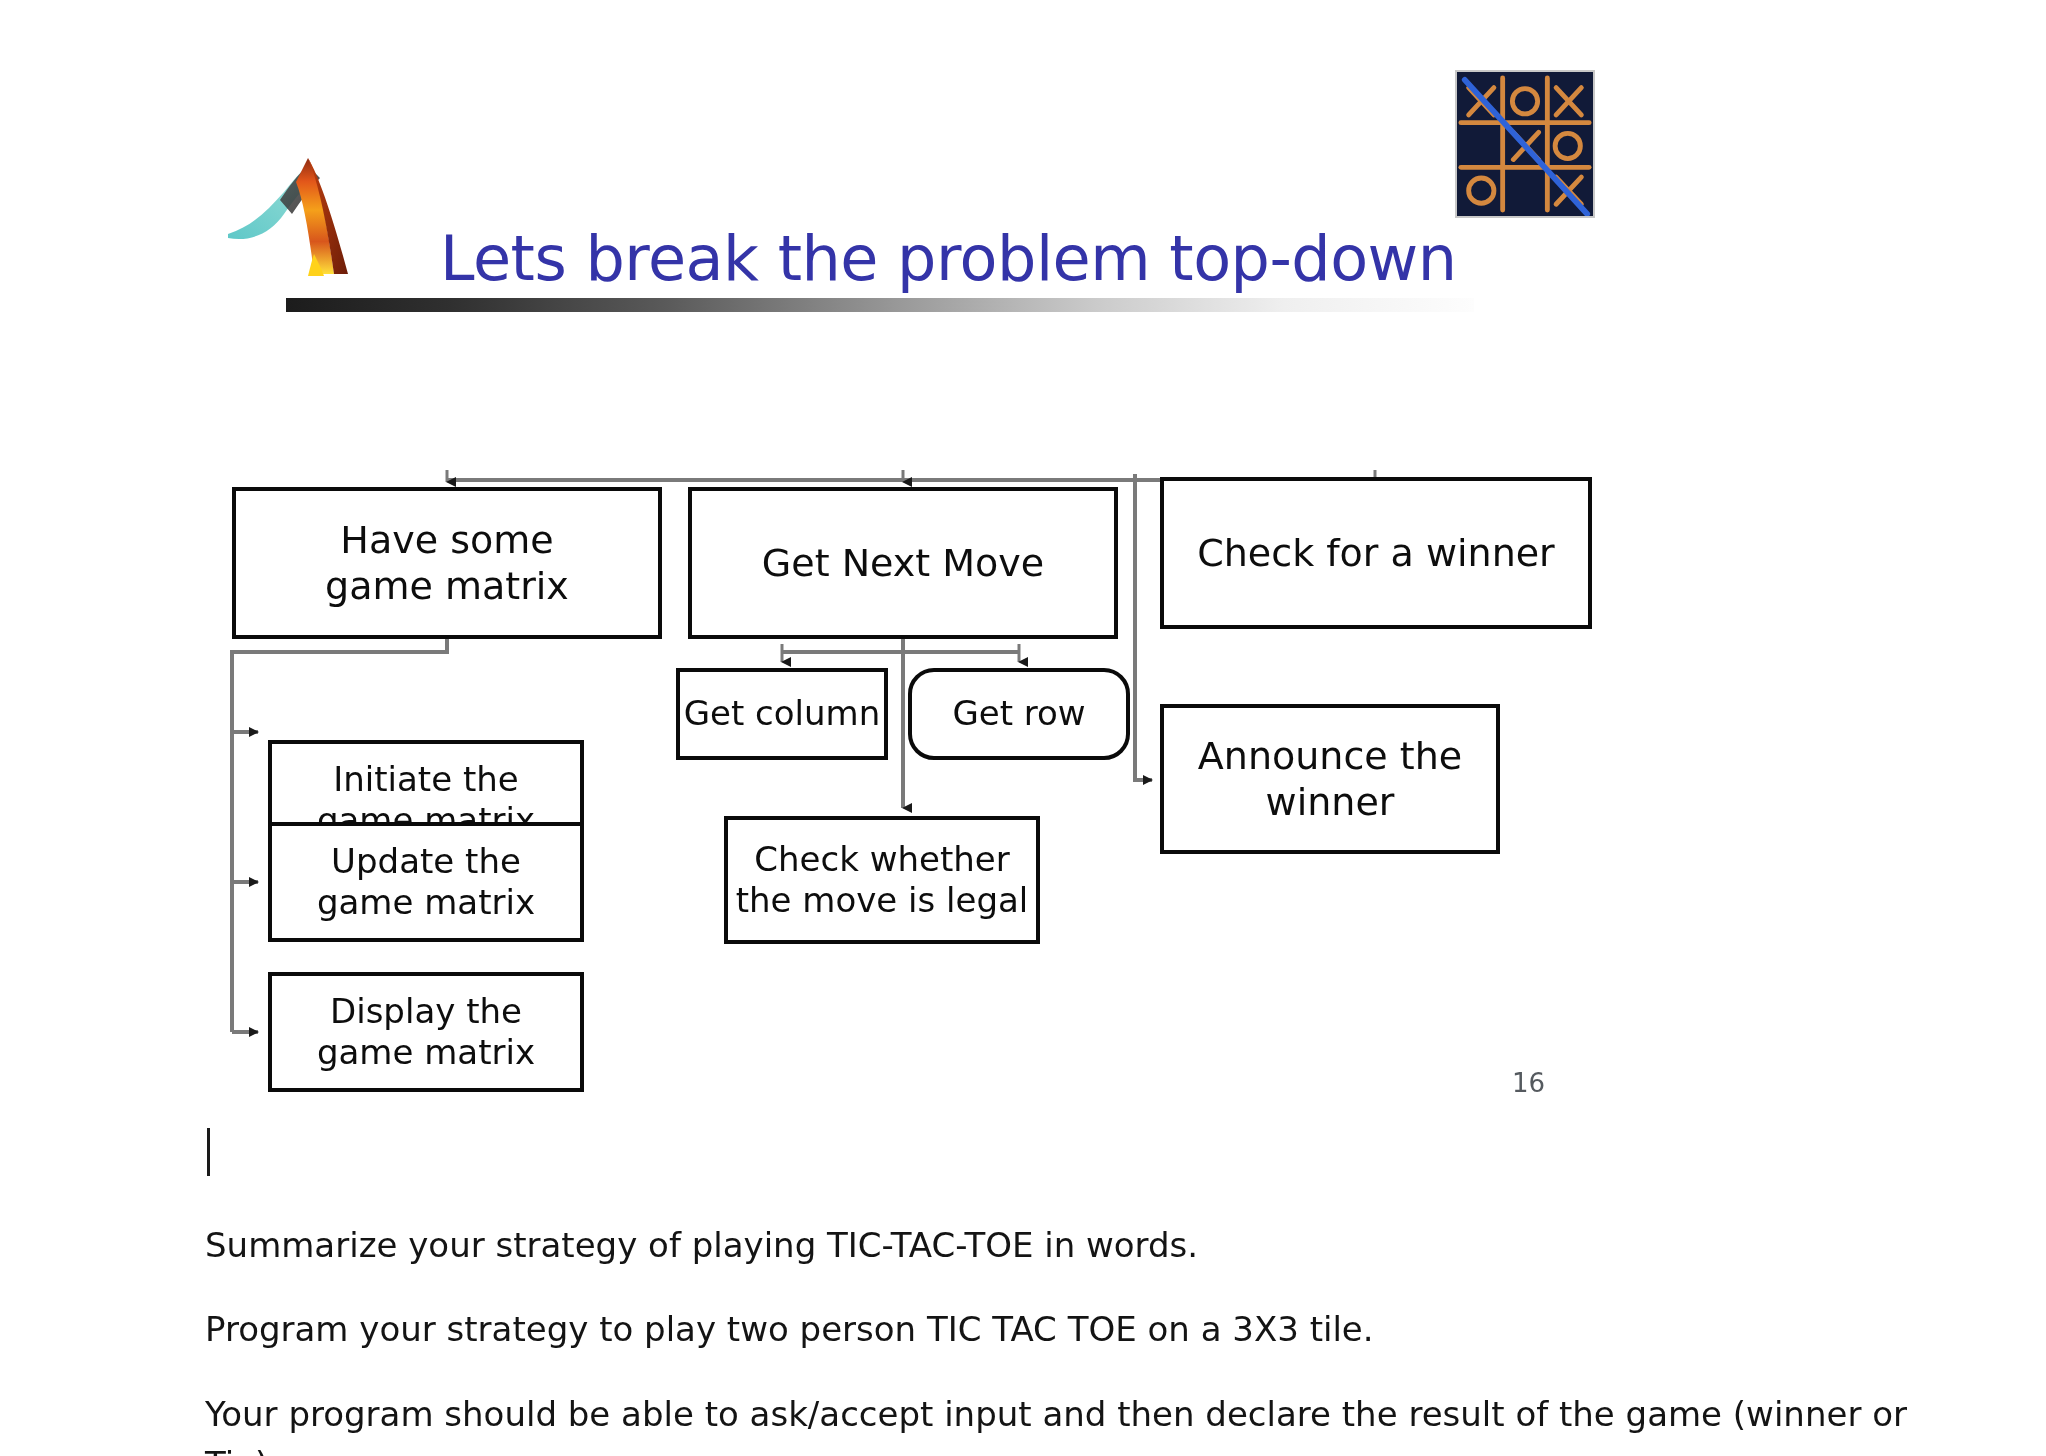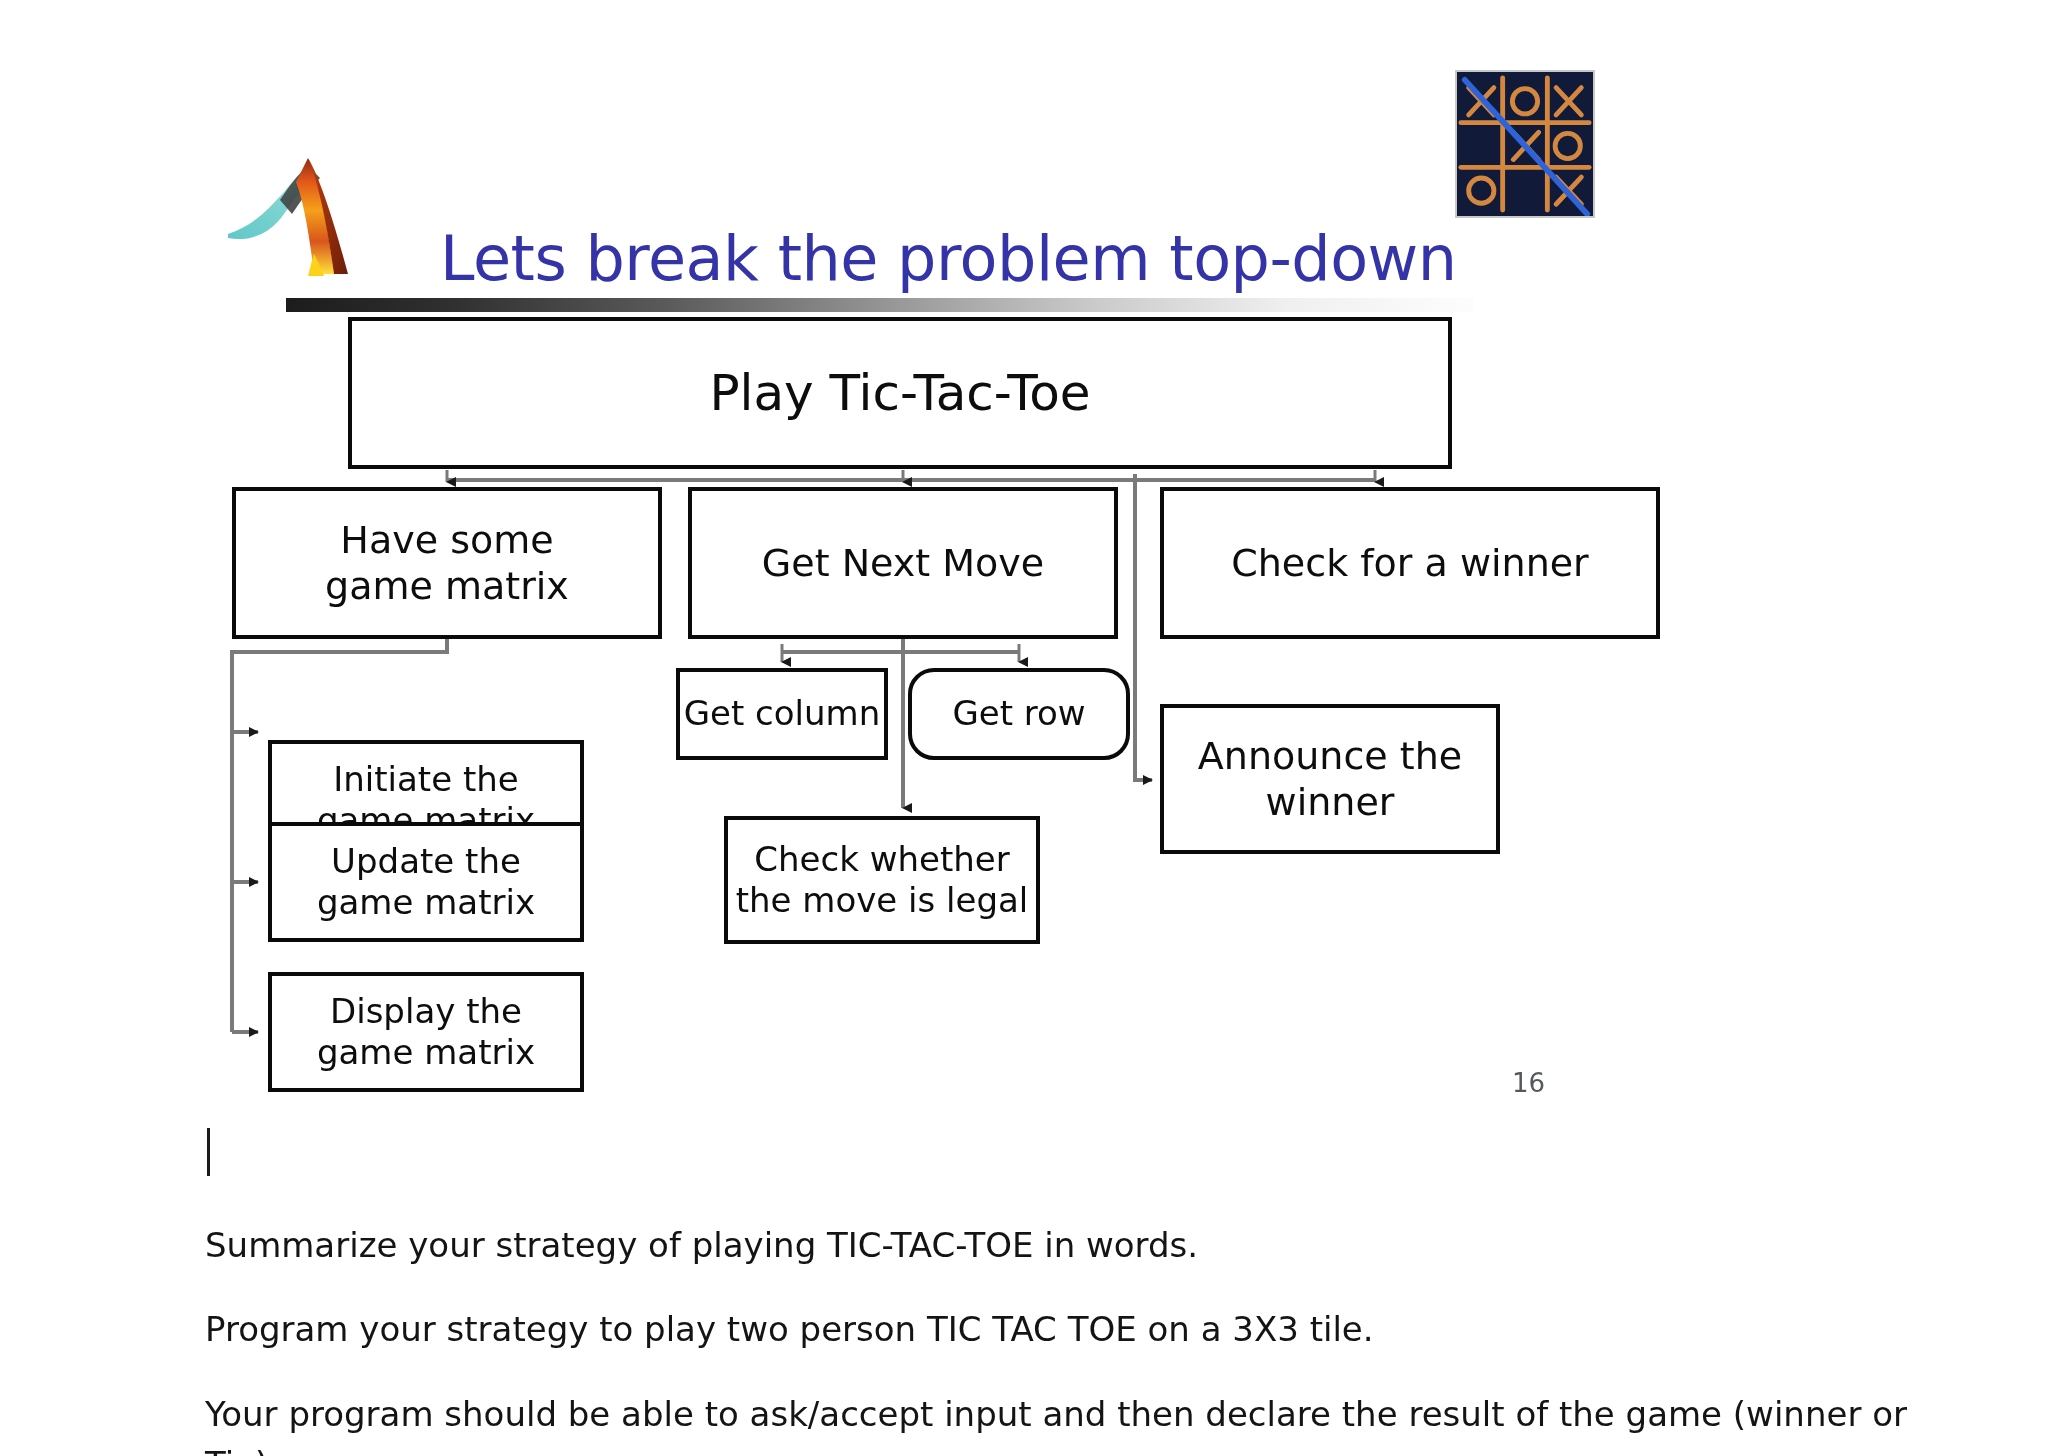--- a/index.html
+++ b/index.html
@@ -83,21 +83,21 @@
     text-align: center;
     font-family: "DejaVu Sans", sans-serif;
     color: #0d0d0d;
     line-height: 1.22;
     white-space: pre-line;
   }
 
   .node.n-root      { left: 348px;  top: 317px; width: 1104px; height: 152px; font-size: 50px; }
   .node.n-have      { left: 232px;  top: 487px; width: 430px;  height: 152px; font-size: 38px; }
   .node.n-next      { left: 688px;  top: 487px; width: 430px;  height: 152px; font-size: 38px; }
-  .node.n-winner    { left: 1160px; top: 487px; width: 500px;  height: 152px; font-size: 38px; }
+  .node.n-winner    { left: 1160px; top: 477px; width: 432px;  height: 152px; font-size: 38px; }
 
   .node.n-initiate  { left: 268px;  top: 696px; width: 316px;  height: 120px; font-size: 34px; margin-top: 44px; }
   .node.n-update    { left: 268px;  top: 822px; width: 316px;  height: 120px; font-size: 34px; }
   .node.n-display   { left: 268px;  top: 972px; width: 316px;  height: 120px; font-size: 34px; }
 
   .node.n-getcol    { left: 676px;  top: 668px; width: 212px;  height: 92px;  font-size: 34px; }
   .node.n-getrow    { left: 908px;  top: 668px; width: 222px;  height: 92px;  font-size: 34px; border-radius: 26px; }
   .node.n-legal     { left: 724px;  top: 816px; width: 316px;  height: 128px; font-size: 34px; }
 
   .node.n-announce  { left: 1160px; top: 704px; width: 340px;  height: 150px; font-size: 38px; }
@@ -232,21 +232,20 @@
 
     <line x1="782" y1="652" x2="1019" y2="652" stroke="#7a7a7a" stroke-width="4"></line>
     <line x1="782" y1="644" x2="782" y2="662" stroke="#7a7a7a" stroke-width="3" marker-end="url(#arrDown)"></line>
     <line x1="1019" y1="644" x2="1019" y2="662" stroke="#7a7a7a" stroke-width="3" marker-end="url(#arrDown)"></line>
 
     <line x1="903" y1="639" x2="903" y2="808" stroke="#7a7a7a" stroke-width="4" marker-end="url(#arrDown)"></line>
 
     <path d="M1135 474 L1135 780 L1152 780" fill="none" stroke="#7a7a7a" stroke-width="4" marker-end="url(#arrRight)"></path>
   </svg>
 
-  <div class="node n-root">Play Tic-Tac-Toe</div>
   <div class="node n-have">Have some
 game matrix</div>
   <div class="node n-next">Get Next Move</div>
   <div class="node n-winner">Check for a winner</div>
 
   <div class="node n-initiate">Initiate the
 game matrix</div>
   <div class="node n-update">Update the
 game matrix</div>
   <div class="node n-display">Display the

